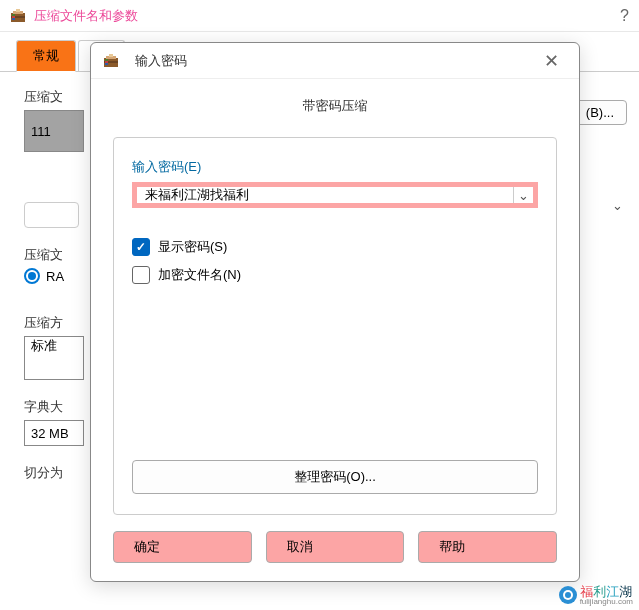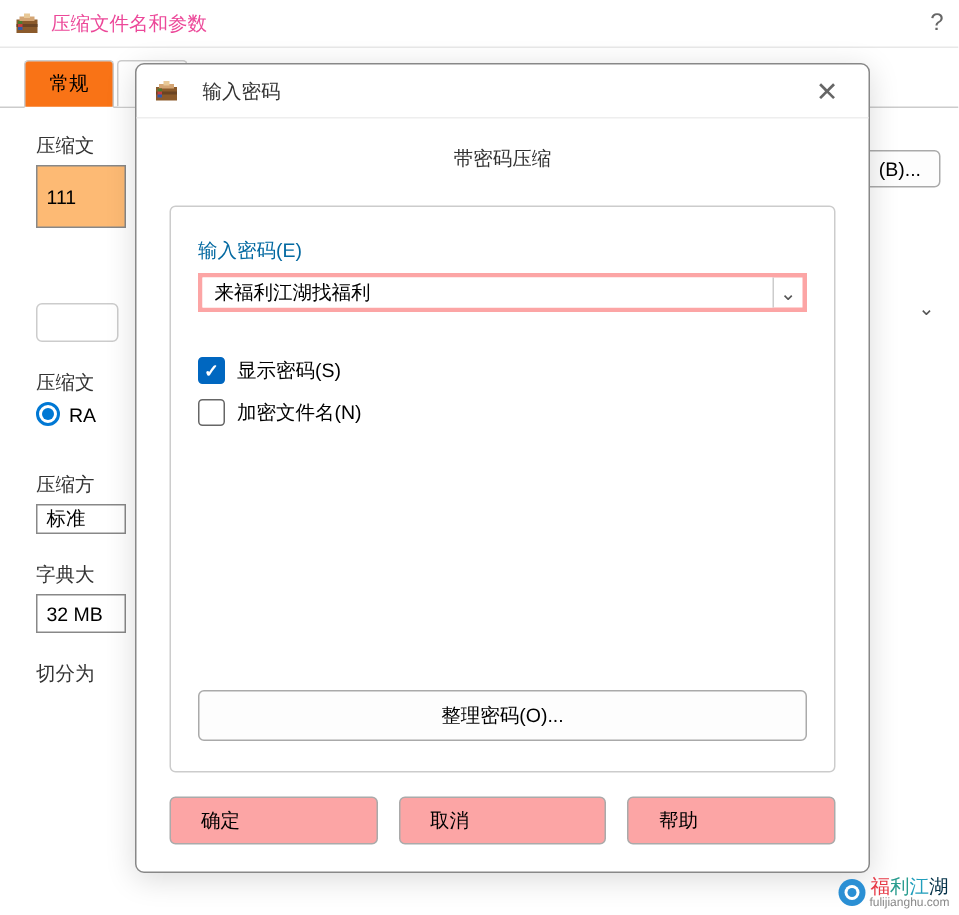--- a/index.html
+++ b/index.html
@@ -13,21 +13,21 @@
     .main-title { color: #ec4899; }
     .main-help { margin-left: auto; color: #666; font-size: 16px; cursor: pointer; }
     
     .tabs { display: flex; padding: 8px 16px 0; border-bottom: 1px solid #ccc; gap: 2px; }
     .tab { padding: 6px 16px; background: #fff; border: 1px solid #ccc; border-bottom: none; border-radius: 3px 3px 0 0; cursor: pointer; position: relative; }
     .tab.active { background: #f97316; border-bottom: 1px solid #fff; margin-bottom: -1px; }
     
     .main-body { padding: 16px 24px; }
     .field-group { margin-bottom: 18px; }
     .field-label { color: #333; margin-bottom: 4px; display: block; }
-    .combo { width: 100%; height: 26px; border: 1px solid #888; padding: 20px 6px; background: #fdba74; }
+    .combo { width: 100%; height: 26px; border: 1px solid #888; padding: 20px 6px; background: #a3a3a3; }
     
     .browse-btn { position: absolute; right: 12px; top: 100px; padding: 4px 12px; border: 1px solid #aaa; border-radius: 4px; background: #fdfdfd; cursor: pointer; }
     
     .radio-row { display: flex; align-items: center; gap: 6px; }
     .radio-circle { width: 16px; height: 16px; border: 2px solid #0078d4; border-radius: 50%; display: inline-flex; align-items: center; justify-content: center; }
     .radio-circle::after { content: ''; width: 8px; height: 8px; background: #0078d4; border-radius: 50%; }
     
     .main-buttons { position: absolute; bottom: 10px; left: 0; right: 0; display: flex; justify-content: center; gap: 20px; padding: 12px; }
     .btn { min-width: 110px; padding: 6px 20px; border: 1px solid #aaa; border-radius: 4px; background: #fca5a5; cursor: pointer; text-align: left; }
     
@@ -35,21 +35,21 @@
     .modal { position: absolute; top: 42px; left: 90px; width: 490px; height: 540px; background: #fff; border: 1px solid #888; border-radius: 6px; box-shadow: 0 4px 20px rgba(0,0,0,0.15); }
     .modal-titlebar { height: 36px; display: flex; align-items: center; padding: 0 12px; border-bottom: 1px solid #eee; }
     .modal-title { color: #333; margin-left: 8px; }
     .close-x { margin-left: auto; color: #666; font-size: 18px; cursor: pointer; padding: 4px 8px; }
     
     .modal-body { padding: 18px 22px; display: flex; flex-direction: column; height: calc(100% - 36px); }
     .modal-subtitle { text-align: center; margin-bottom: 22px; color: #333; }
     
     .inner-panel { border: 1px solid #ccc; border-radius: 4px; padding: 20px 18px; flex: 1; display: flex; flex-direction: column; }
     .pw-label { margin-bottom: 6px; color: #0369a1; }
-    .pw-combo { display: flex; border: 3px solid #fca5a5; height: 26px; }
+    .pw-combo { display: flex; border: 5px solid #fca5a5; height: 26px; }
     .pw-input { flex: 1; border: none; padding: 2px 8px; outline: none; }
     .pw-dropdown { width: 20px; display: flex; align-items: center; justify-content: center; border-left: 1px solid #ccc; cursor: pointer; color: #555; }
     
     .check-group { margin-top: 30px; }
     .check-row { display: flex; align-items: center; gap: 8px; margin-bottom: 10px; cursor: pointer; }
     .checkbox { width: 18px; height: 18px; border: 1.5px solid #666; border-radius: 3px; display: inline-flex; align-items: center; justify-content: center; }
     .checkbox.checked { background: #0067c0; border-color: #0067c0; color: #fff; }
     .checkbox.checked::after { content: '✓'; font-size: 12px; font-weight: bold; }
     
     .spacer { flex: 1; }
@@ -106,21 +106,21 @@
     <div class="field-group">
       <span class="field-label">压缩文</span>
       <div class="radio-row">
         <span class="radio-circle"></span>
         <span>RA</span>
       </div>
     </div>
 
     <div class="field-group" style="margin-top:30px;">
       <span class="field-label">压缩方</span>
-      <div style="display:flex;align-items:flex-end;border:1px solid #888;width:60px;height:20px;padding:0 6px;">
+      <div style="display:flex;align-items:flex-start;border:1px solid #888;width:60px;height:44px;padding:0 6px;">
         <span>标准</span>
       </div>
     </div>
 
     <div class="field-group">
       <span class="field-label">字典大</span>
       <div style="display:flex;align-items:center;border:1px solid #888;width:60px;height:26px;padding:0 6px;text-align:right;">
         <span>32 MB</span>
       </div>
     </div>

